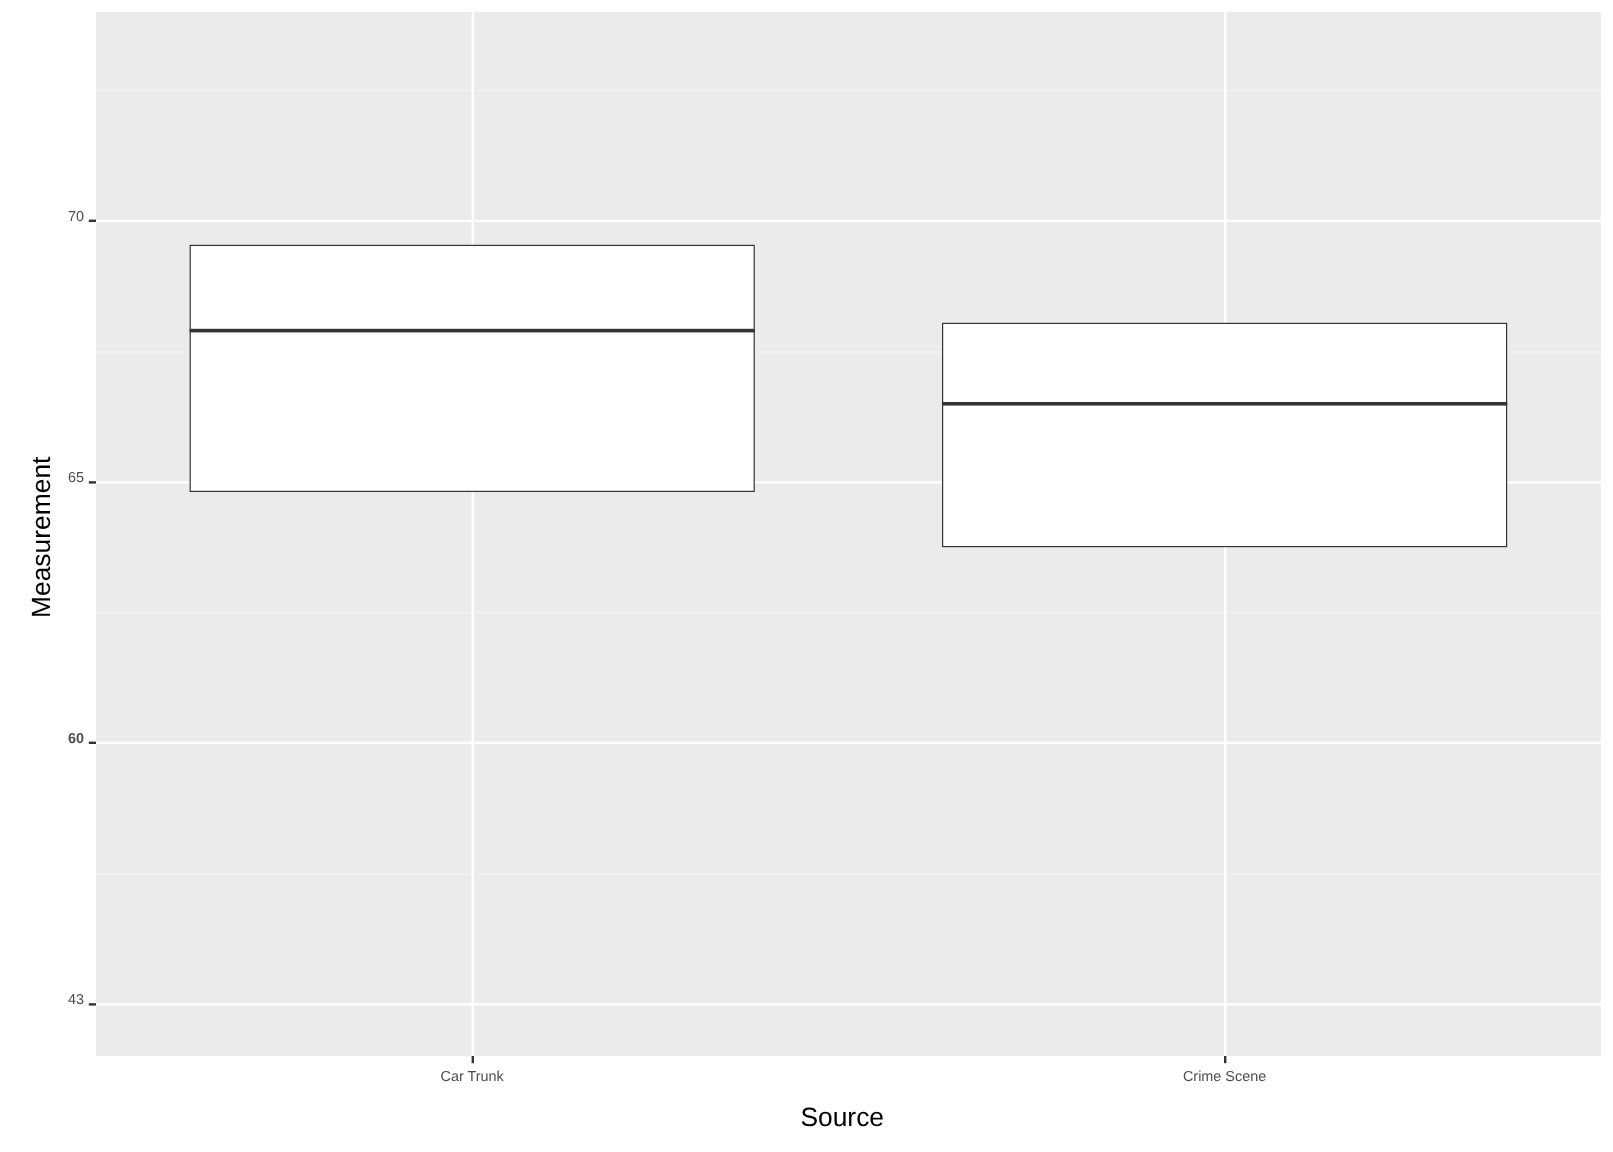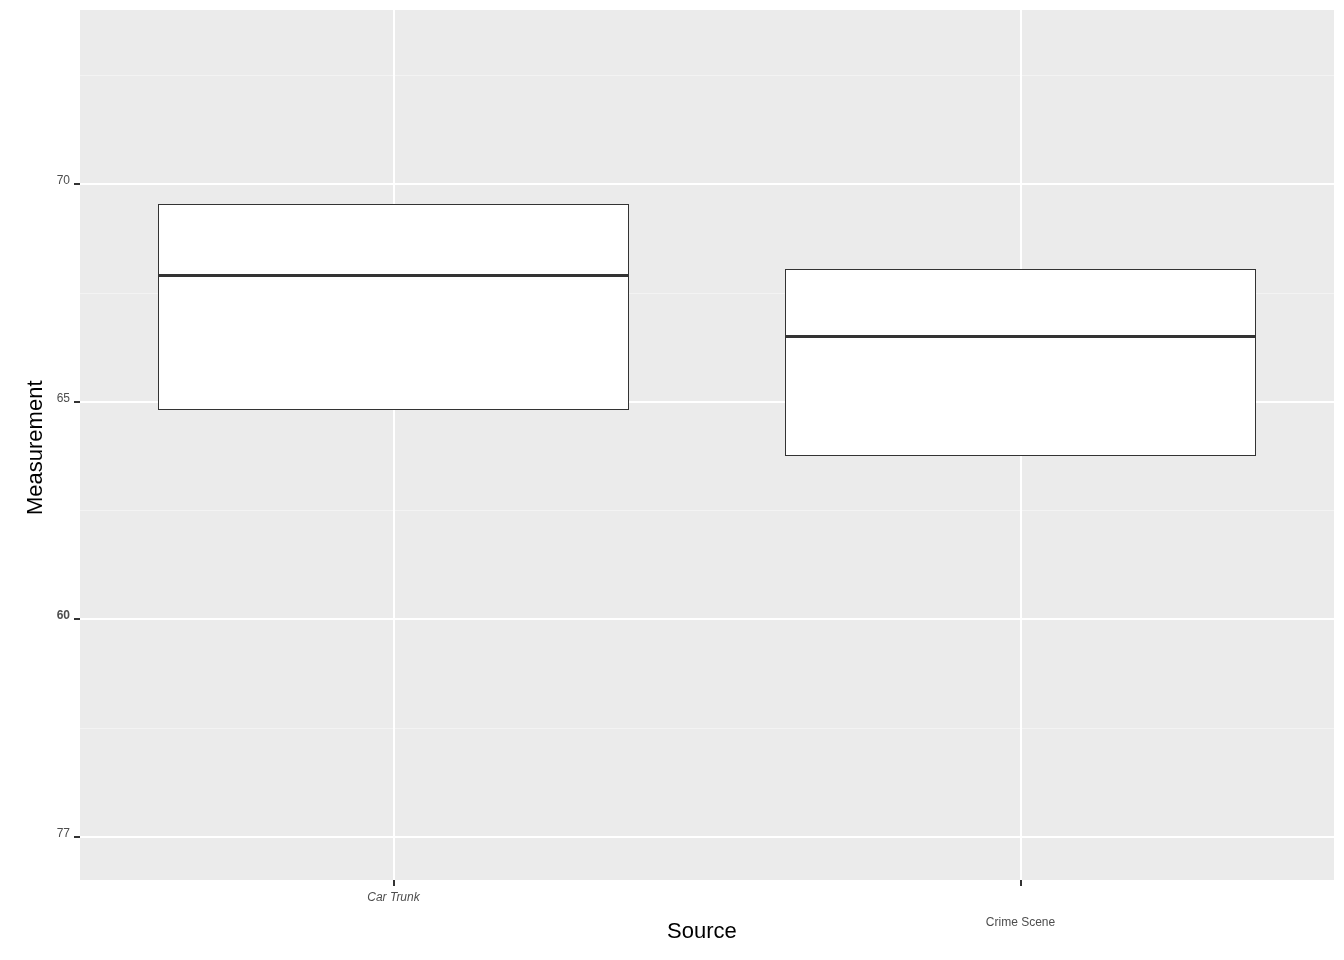--- a/index.html
+++ b/index.html
@@ -55,40 +55,40 @@
   }
 </style>
 </head>
 <body>
 
 <div class="chart-wrap">
   <div id="panel" class="panel" style="left: 80px; top: 10px; width: 1254px; height: 870px;"></div>
   <div id="overlay">
       <div class="grid-major" style="left: 80px; top: 835.5px; width: 1254px; height: 2px;"></div>
       <div class="tick-mark" style="left: 74px; top: 835.5px; width: 6px; height: 2px;"></div>
-      <div class="tick-label" style="right: 1274px; top: 825.5px; text-align: right; left: auto;">77</div>
+      <div class="tick-label" style="right: 1274px; top: 825.5px; text-align: right; left: auto;">43</div>
       <div class="grid-major" style="left: 80px; top: 618px; width: 1254px; height: 2px;"></div>
       <div class="tick-mark" style="left: 74px; top: 618px; width: 6px; height: 2px;"></div>
       <div class="tick-label" style="right: 1274px; top: 608px; text-align: right; left: auto; font-weight: bold;">60</div>
       <div class="grid-major" style="left: 80px; top: 400.5px; width: 1254px; height: 2px;"></div>
       <div class="tick-mark" style="left: 74px; top: 400.5px; width: 6px; height: 2px;"></div>
       <div class="tick-label" style="right: 1274px; top: 390.5px; text-align: right; left: auto;">65</div>
       <div class="grid-major" style="left: 80px; top: 183px; width: 1254px; height: 2px;"></div>
       <div class="tick-mark" style="left: 74px; top: 183px; width: 6px; height: 2px;"></div>
       <div class="tick-label" style="right: 1274px; top: 173px; text-align: right; left: auto;">70</div>
       <div class="grid-minor" style="left: 80px; top: 727.75px; width: 1254px; height: 1px;"></div>
       <div class="grid-minor" style="left: 80px; top: 510.25px; width: 1254px; height: 1px;"></div>
       <div class="grid-minor" style="left: 80px; top: 292.75px; width: 1254px; height: 1px;"></div>
       <div class="grid-minor" style="left: 80px; top: 75.25px; width: 1254px; height: 1px;"></div>
       <div class="grid-major" style="left: 392.5px; top: 10px; width: 2px; height: 870px;"></div>
       <div class="tick-mark" style="left: 392.5px; top: 880px; width: 2px; height: 6px;"></div>
-      <div class="tick-label" style="left: 293.5px; top: 890px; width: 200px; text-align: center; font-style: italic;">Car Trunk</div>
+      <div class="tick-label" style="left: 293.5px; top: 890px; width: 200px; text-align: center;">Car Trunk</div>
       <div class="grid-major" style="left: 1019.5px; top: 10px; width: 2px; height: 870px;"></div>
       <div class="tick-mark" style="left: 1019.5px; top: 880px; width: 2px; height: 6px;"></div>
-      <div class="tick-label" style="left: 920.5px; top: 890px; width: 200px; text-align: center; margin-top: 25px;">Crime Scene</div>
+      <div class="tick-label" style="left: 920.5px; top: 890px; width: 200px; text-align: center;">Crime Scene</div>
       <div class="box-rect" style="left: 158.375px; top: 203.575px; width: 470.25px; height: 206.625px;"></div>
       <div class="median-line" style="left: 158.375px; top: 273.85px; width: 470.25px; height: 3px;"></div>
       <div class="box-rect" style="left: 785.375px; top: 268.825px; width: 470.25px; height: 187.05px;"></div>
       <div class="median-line" style="left: 785.375px; top: 334.75px; width: 470.25px; height: 3px;"></div>
     </div>
 
   <div id="ylabel-wrap" style="position: absolute; left: 22px; top: 515px;">
     <div id="ylabel" class="axis-label" style="transform: rotate(-90deg); transform-origin: left top;">Measurement</div>
   </div>
   <div id="xlabel" class="axis-label" style="left: 667px; top: 918px;">Source</div>

